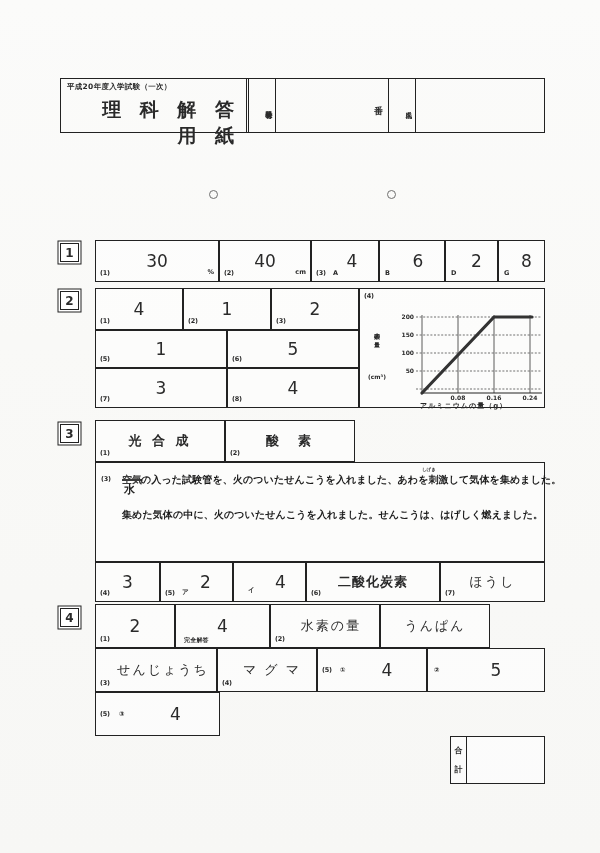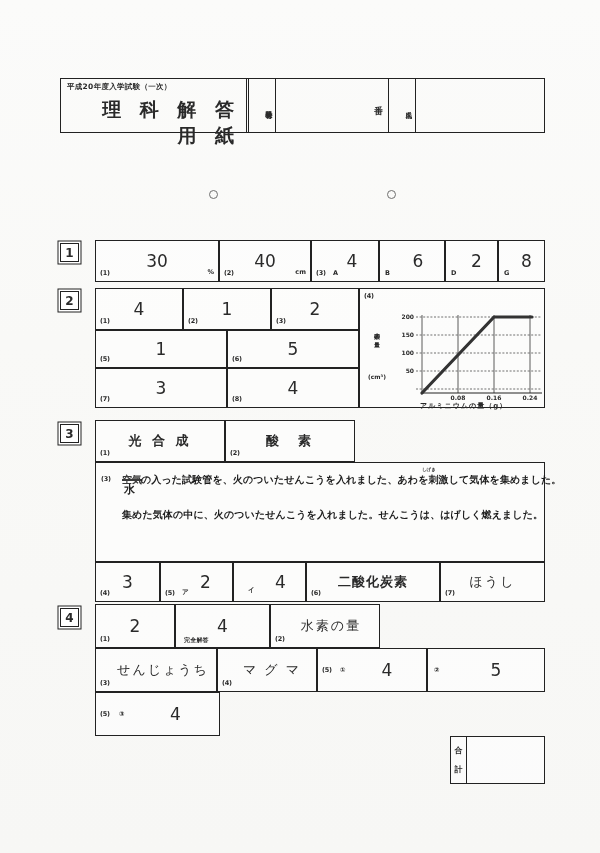--- a/index.html
+++ b/index.html
@@ -327,20 +327,23 @@
   </div>
   <div class="cell" style="left:175px;top:604px;width:95px;height:44px;">
     <span class="ans">4</span>
   </div>
   <div class="tiny-note" style="left:184px;top:636px;">完全解答</div>
 
   <div class="cell" style="left:270px;top:604px;width:110px;height:44px;">
     <span class="qn">(2)</span>
     <span class="ans kana" style="left:12px;">水素の量</span>
   </div>
+  <div class="cell" style="left:380px;top:604px;width:110px;height:44px;">
+    <span class="ans kana">うんぱん</span>
+  </div>
 
   <div class="cell" style="left:95px;top:648px;width:122px;height:44px;">
     <span class="qn">(3)</span>
     <span class="ans kana" style="left:14px;">せんじょうち</span>
   </div>
   <div class="cell" style="left:217px;top:648px;width:100px;height:44px;">
     <span class="qn">(4)</span>
     <span class="ans kana" style="left:10px;">マ グ マ</span>
   </div>
   <div class="cell" style="left:317px;top:648px;width:110px;height:44px;">

